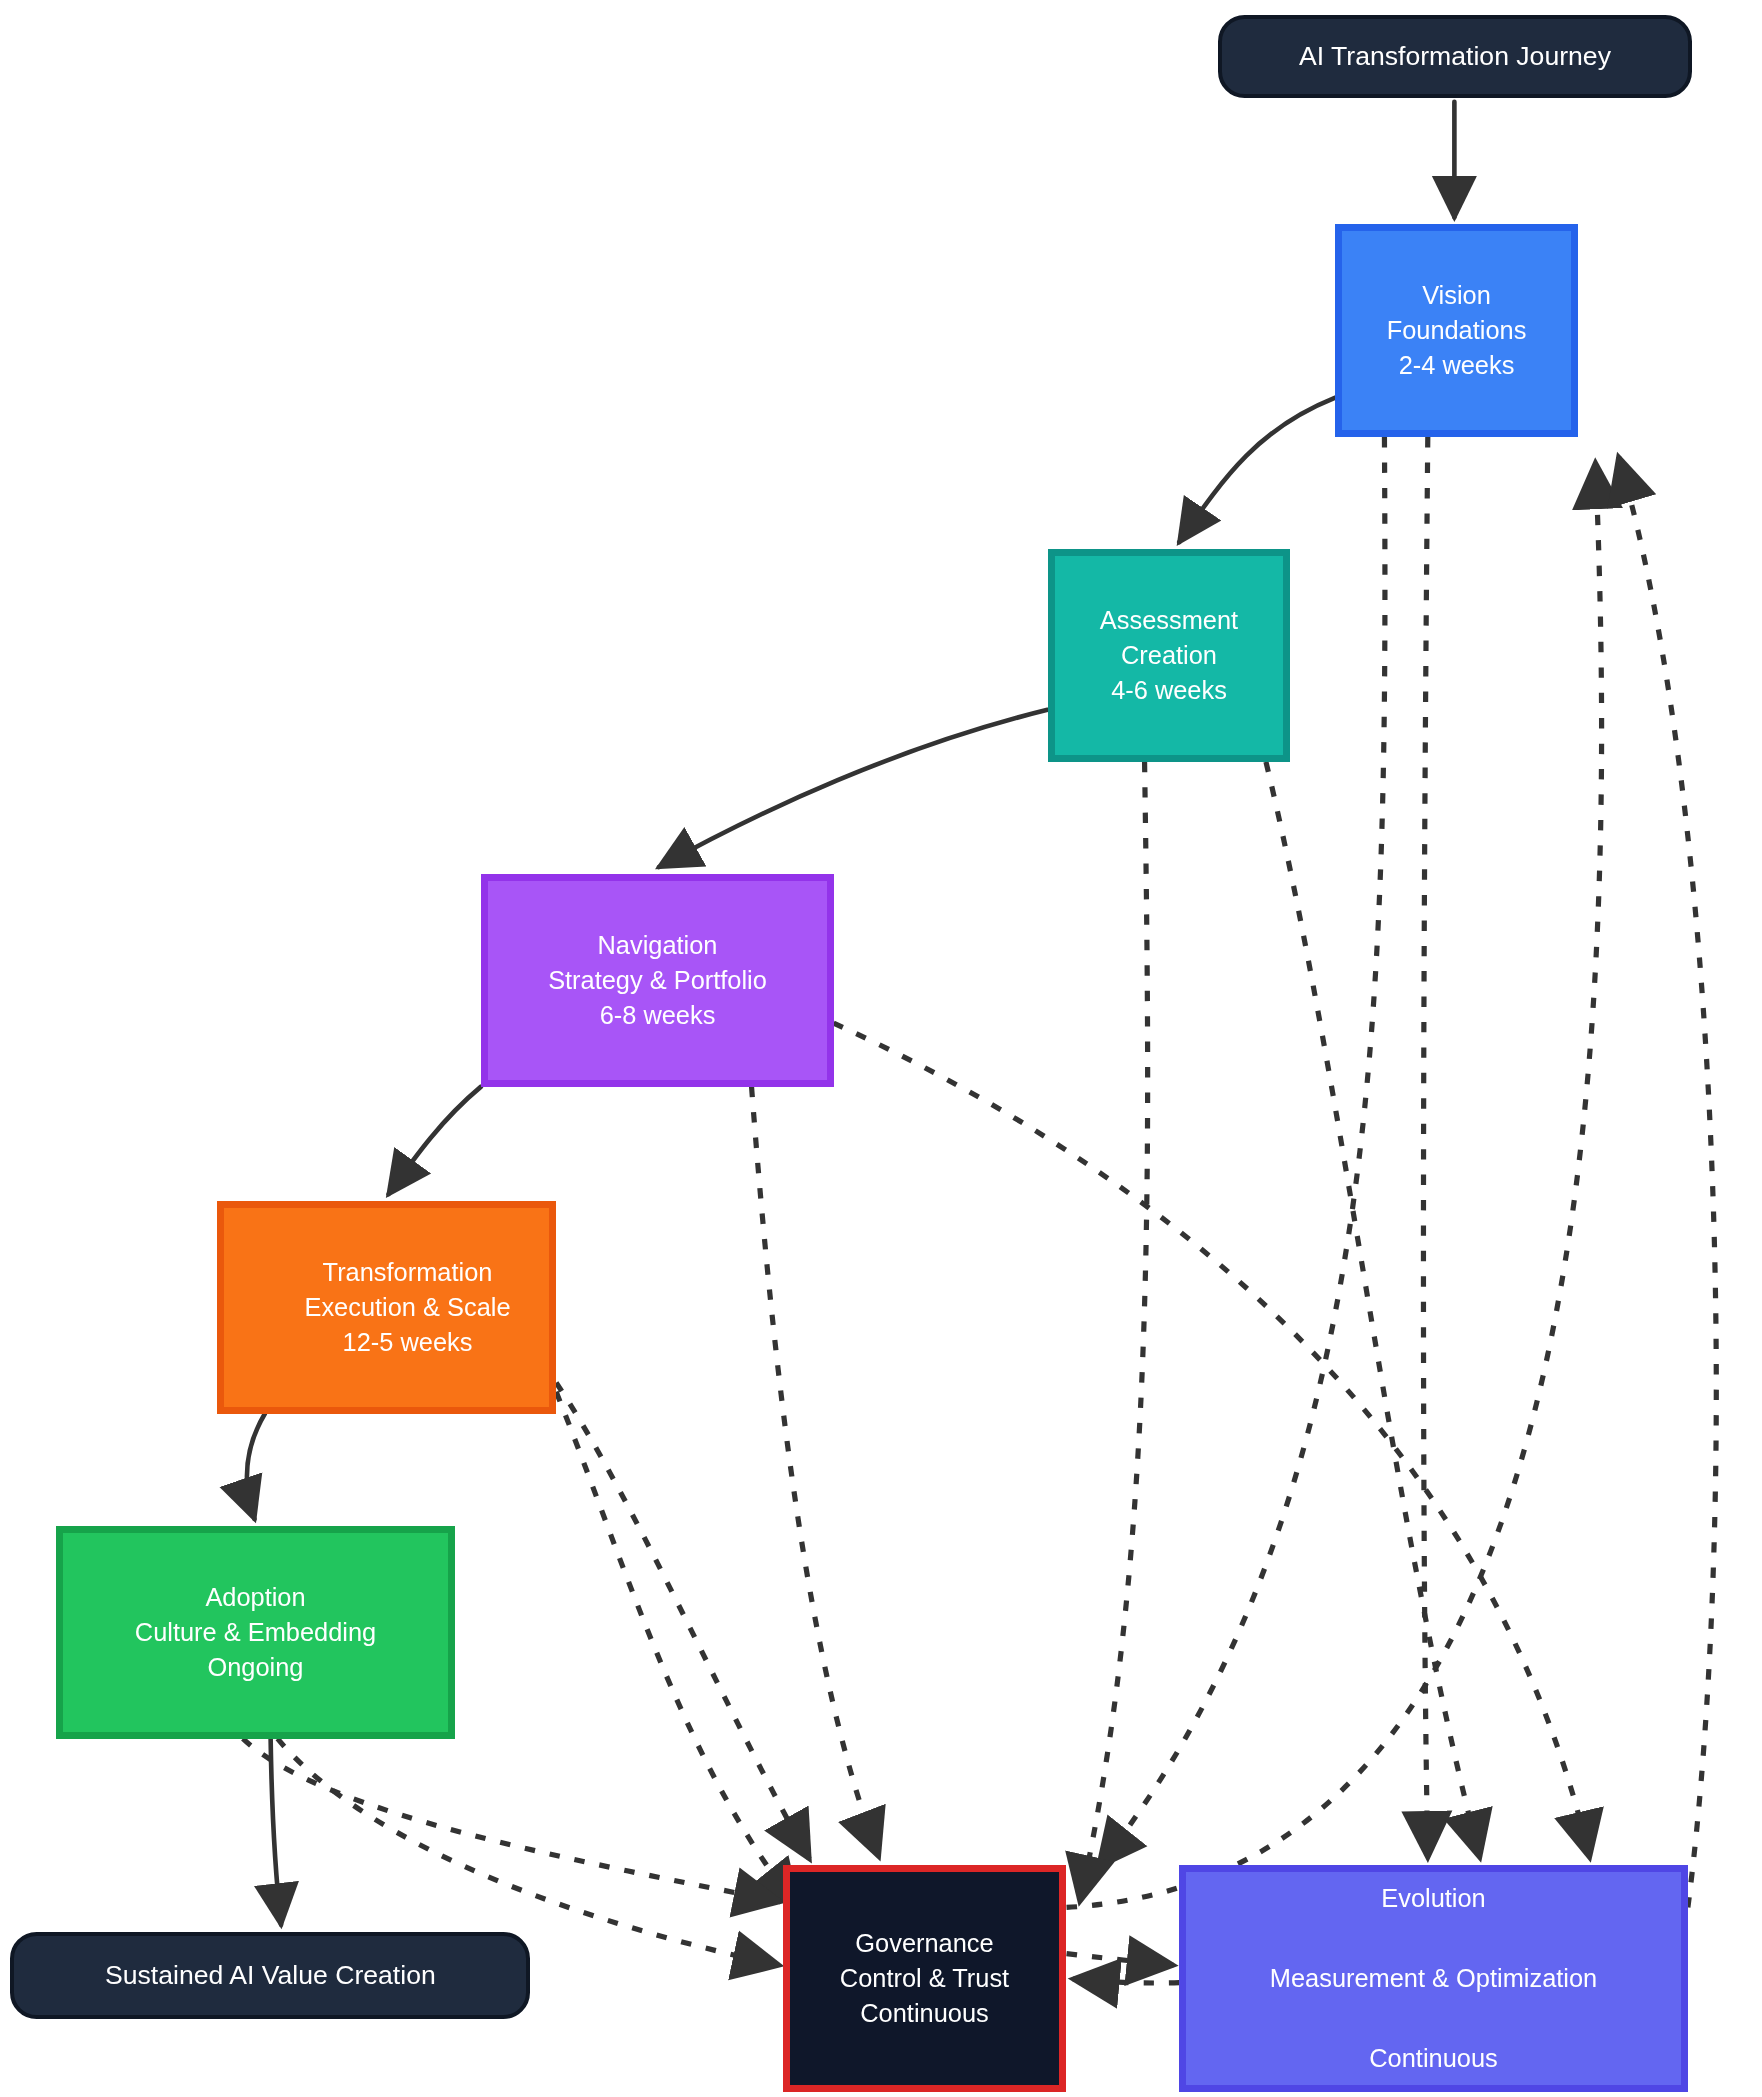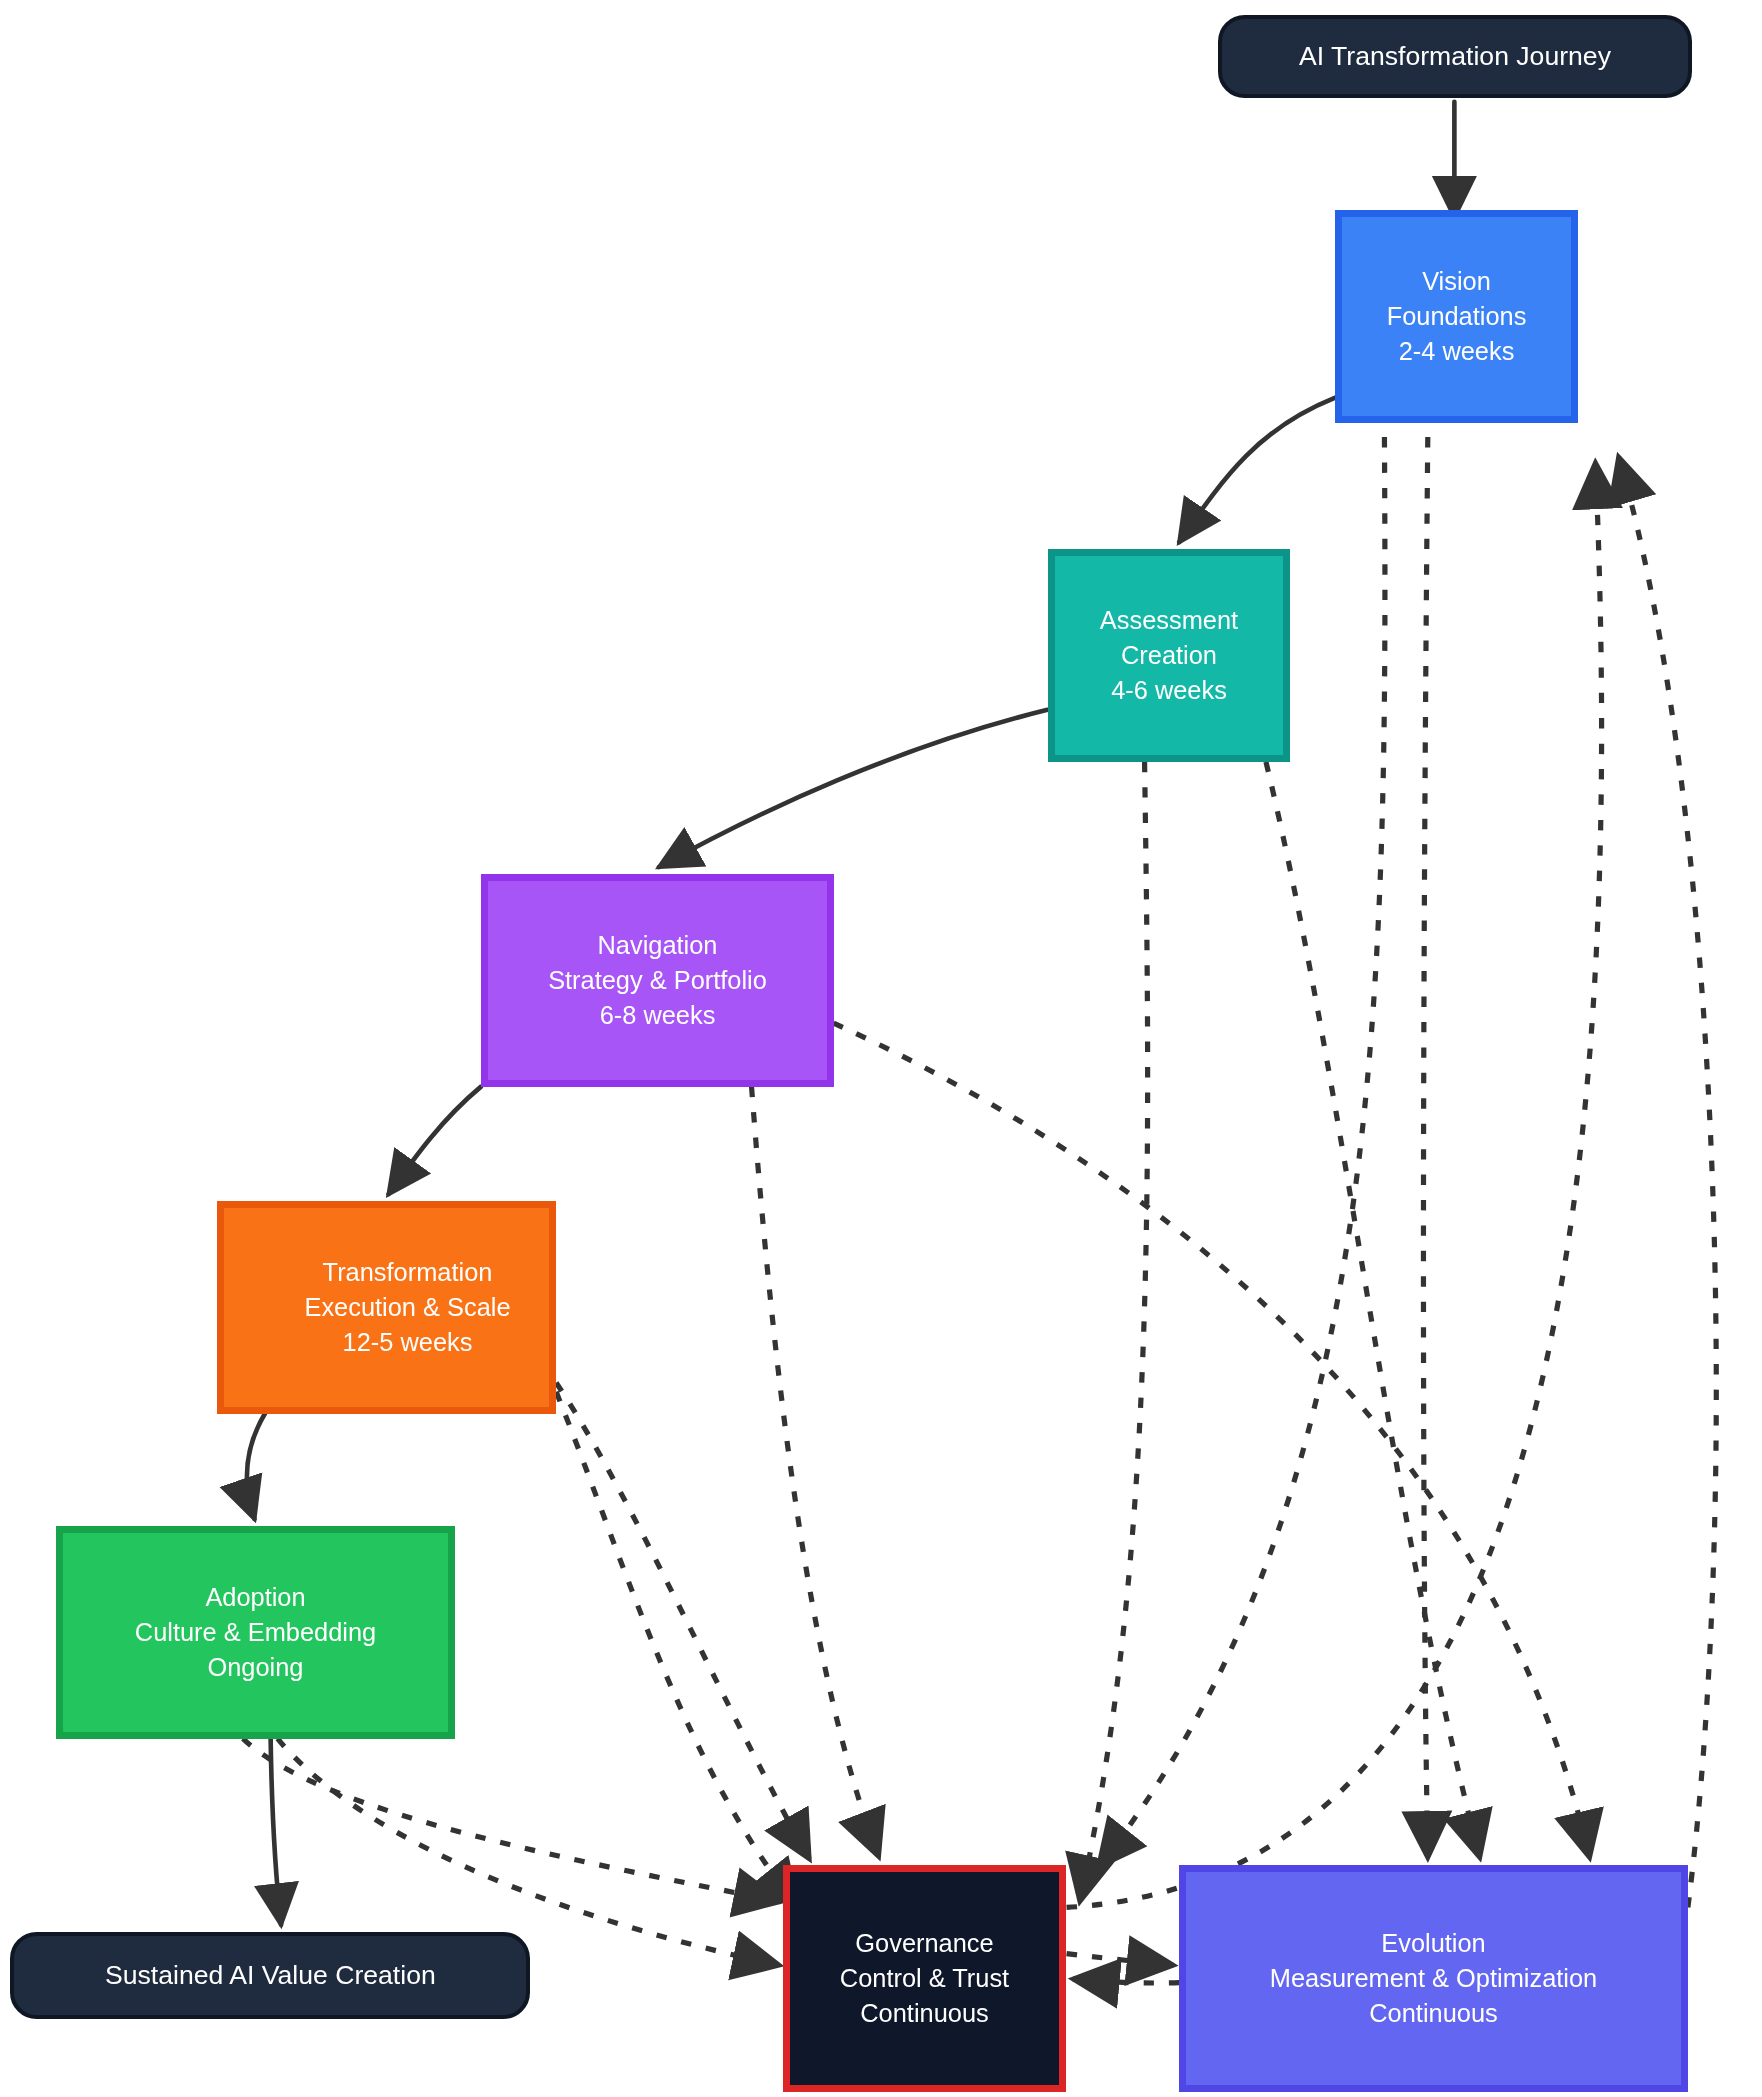--- a/index.html
+++ b/index.html
@@ -46,21 +46,21 @@
         <path d="M 2040 3430 C 1990 3432 1920 3430 1856 3424" stroke="#333333" stroke-width="9" fill="none" stroke-linecap="butt" stroke-dasharray="18 26" marker-end="url(#ah)"></path>
         <path d="M 1845 3300 C 2560 3260 2830 2400 2760 800" stroke="#333333" stroke-width="9" fill="none" stroke-linecap="butt" stroke-dasharray="18 26" marker-end="url(#ah)"></path>
         <path d="M 2920 3300 C 3010 2600 2980 1400 2800 790" stroke="#333333" stroke-width="9" fill="none" stroke-linecap="butt" stroke-dasharray="18 26" marker-end="url(#ah)"></path>
       </g>
   </svg>
 
   <div id="node-layer">
       <div class="node terminal" style="left: 1218px; top: 15px; width: 474px; height: 83px; background: rgb(31, 43, 62); color: rgb(255, 255, 255); border: 4.6px solid rgb(15, 23, 36); align-items: center;">
         <span class="ln">AI Transformation Journey</span>
       </div>
-      <div class="node phase" style="left: 1335px; top: 210px; width: 243px; height: 213px; background: rgb(59, 130, 246); color: rgb(255, 255, 255); border: 7px solid rgb(37, 99, 235);">
+      <div class="node phase" style="left: 1335px; top: 224px; width: 243px; height: 213px; background: rgb(59, 130, 246); color: rgb(255, 255, 255); border: 7px solid rgb(37, 99, 235);">
         <span class="ln">Vision</span>
         <span class="ln">Foundations</span>
         <span class="ln">2-4 weeks</span>
       </div>
       <div class="node phase" style="left: 1048px; top: 549px; width: 242px; height: 213px; background: rgb(20, 184, 166); color: rgb(255, 255, 255); border: 7px solid rgb(13, 148, 136); justify-content: center;">
         <span class="ln">Assessment</span>
         <span class="ln">Creation</span>
         <span class="ln">4-6 weeks</span>
       </div>
       <div class="node phase" style="left: 481px; top: 874px; width: 353px; height: 213px; background: rgb(168, 85, 247); color: rgb(255, 255, 255); border: 7px solid rgb(147, 51, 234);">
@@ -79,21 +79,21 @@
         <span class="ln">Ongoing</span>
       </div>
       <div class="node terminal" style="left: 10.4px; top: 1932px; width: 520px; height: 87px; background: rgb(31, 43, 62); color: rgb(255, 255, 255); border: 4.6px solid rgb(15, 23, 36);">
         <span class="ln">Sustained AI Value Creation</span>
       </div>
       <div class="node phase" style="left: 783px; top: 1865px; width: 283px; height: 227px; background: #0f172a; color: rgb(255, 255, 255); border: 7px solid rgb(220, 38, 38);">
         <span class="ln">Governance</span>
         <span class="ln">Control &amp; Trust</span>
         <span class="ln">Continuous</span>
       </div>
-      <div class="node phase" style="left: 1179px; top: 1865px; width: 509px; height: 227px; background: rgb(99, 102, 241); color: rgb(255, 255, 255); border: 7px solid rgb(79, 70, 229);">
+      <div class="node phase" style="left: 1179px; top: 1865px; width: 509px; height: 227px; background: rgb(99, 102, 241); color: rgb(255, 255, 255); border: 7px solid rgb(79, 70, 229); gap: 45px;">
         <span class="ln">Evolution</span>
         <span class="ln">Measurement &amp; Optimization</span>
         <span class="ln">Continuous</span>
       </div>
     </div>
 
 </div>
 
 
 </body></html>

